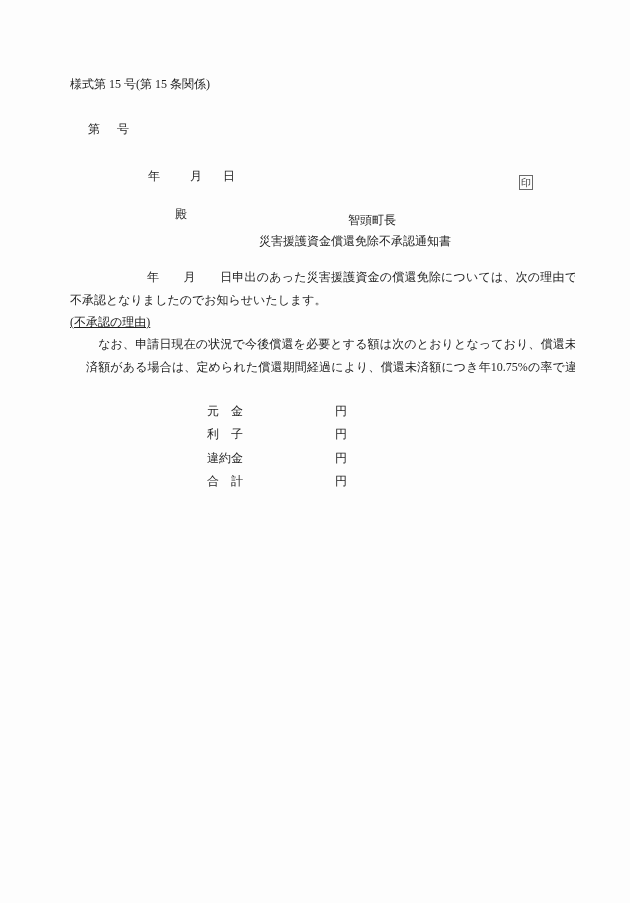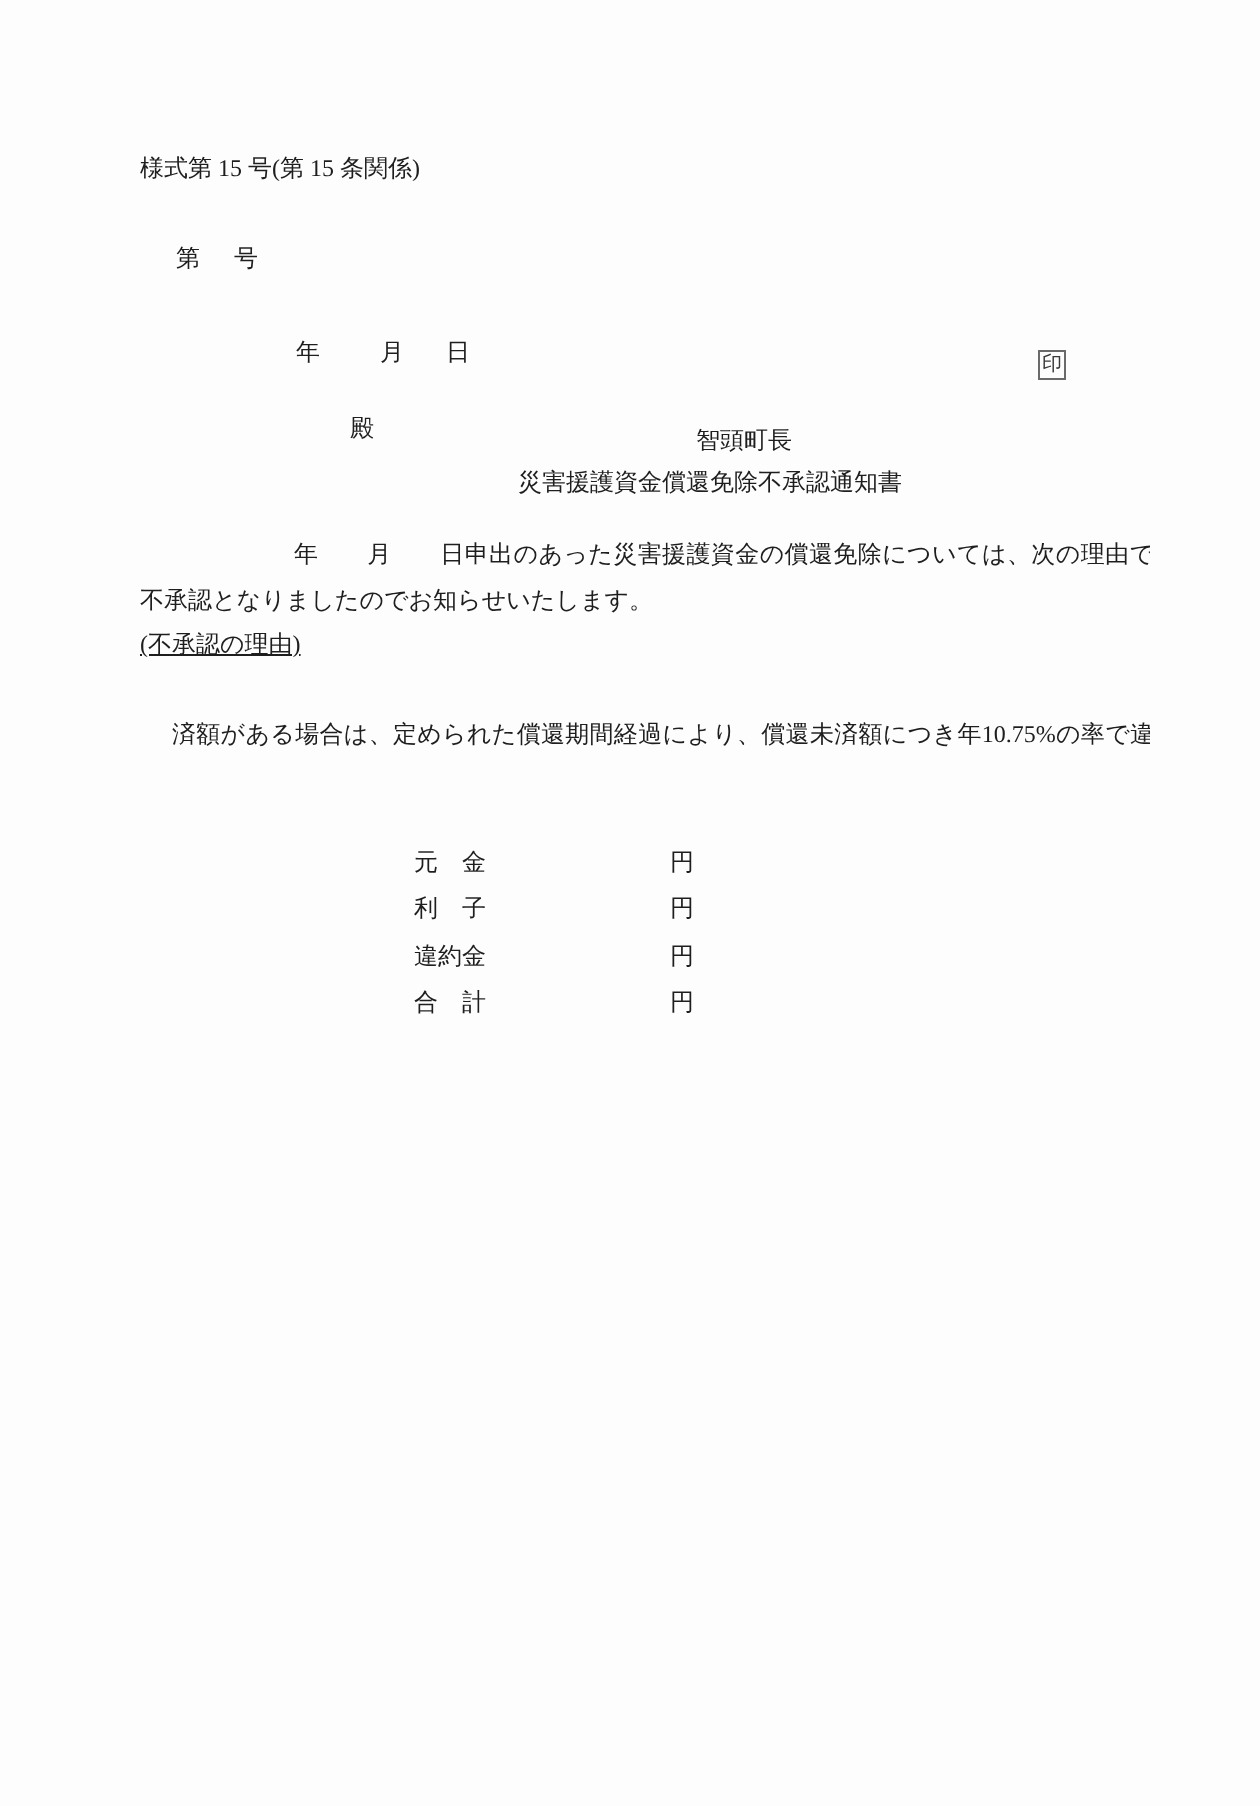--- a/index.html
+++ b/index.html
@@ -59,21 +59,20 @@
   .p2-l3         { left: 70px; top: 381px; }
   .amount-row    { left: 70px; }
   .amount-row.r0 { top: 403px; }
   .amount-row.r1 { top: 426px; }
   .amount-row.r2 { top: 450px; }
   .amount-row.r3 { top: 473px; }
   .amt-label {
     display: inline-block;
     margin-left: 137px;
     width: 128px;
-    margin-top: 20px;
   }
   .amt-unit { display: inline-block; }
 </style>
 </head>
 <body>
 
 <div class="page">
 
   <div class="line form-number">様式第 15 号(第 15 条関係)</div>
 
@@ -91,20 +90,21 @@
 
   <div class="line honorific">殿</div>
 
   <div class="line doc-title">災害援護資金償還免除不承認通知書</div>
 
   <div class="line jl p1-l1">　　　　　年　　月　　日申出のあった災害援護資金の償還免除については、次の理由で</div>
   <div class="line p1-l2">不承認となりましたのでお知らせいたします。</div>
 
   <div class="line reason-label">(不承認の理由)</div>
 
+  <div class="line jl p2-l1">　なお、申請日現在の状況で今後償還を必要とする額は次のとおりとなっており、償還未</div>
   <div class="line jl p2-l2">済額がある場合は、定められた償還期間経過により、償還未済額につき年10.75%の率で違</div>
 
   <div class="line amount-row r0">
     <span class="amt-label">元　金</span><span class="amt-unit">円</span>
   </div>
   <div class="line amount-row r1">
     <span class="amt-label">利　子</span><span class="amt-unit">円</span>
   </div>
   <div class="line amount-row r2">
     <span class="amt-label">違約金</span><span class="amt-unit">円</span>

